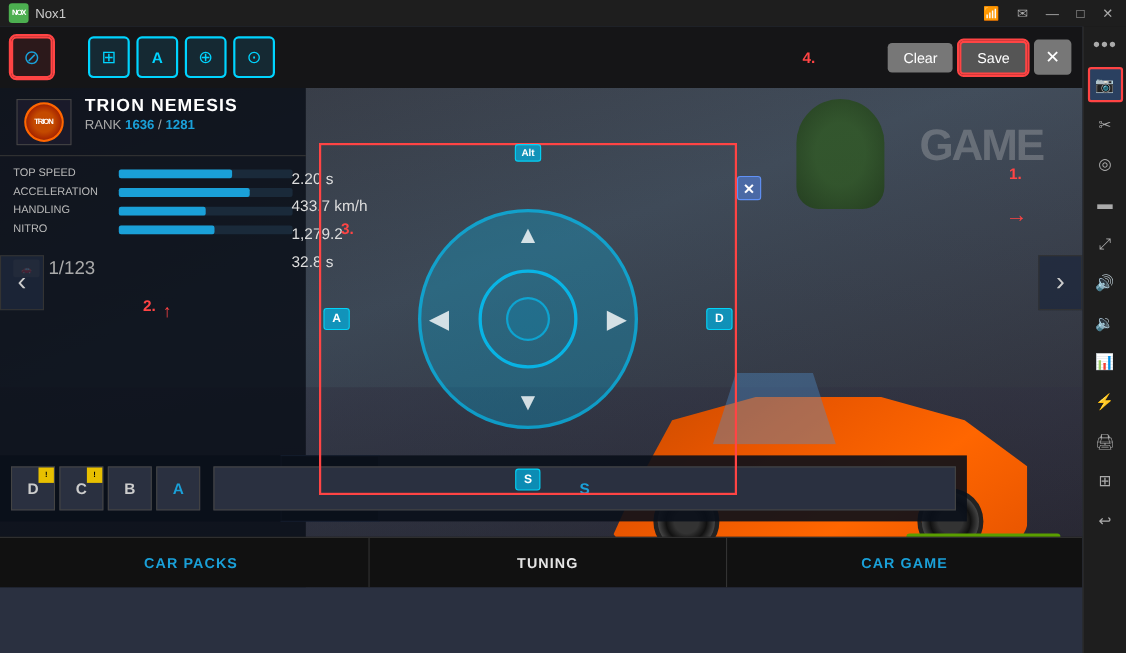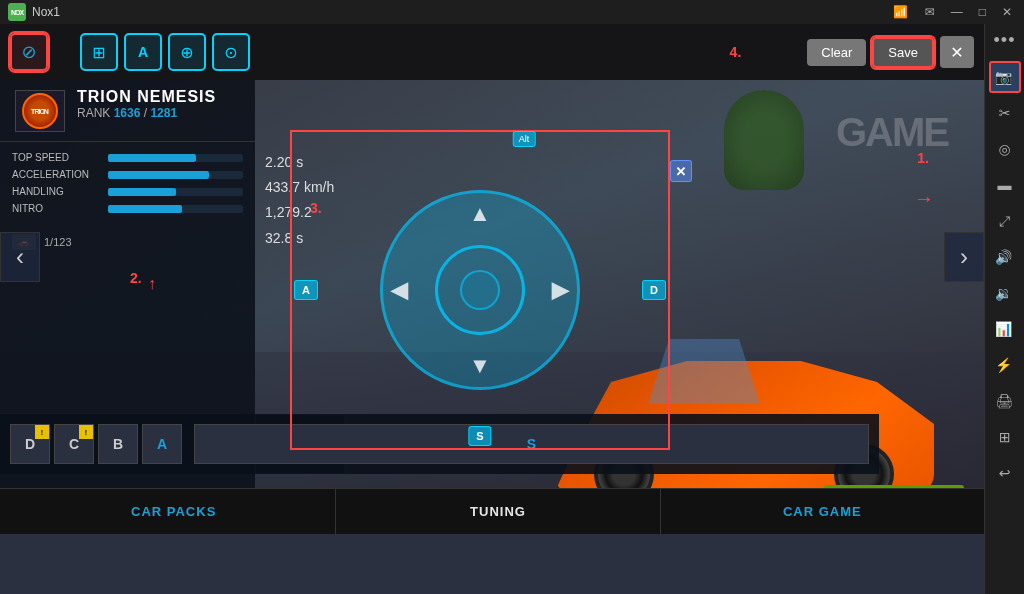--- a/index.html
+++ b/index.html
@@ -163,21 +163,21 @@
       background: radial-gradient(circle, #333 30%, #111 50%, #444 70%, #111 100%);
       border-radius: 50%;
       border: 4px solid #222;
     }
 
     
     .left-panel {
       position: absolute;
       top: 0;
       left: 0;
-      width: 255px;
+      width: 278px;
       height: 100%;
       background: rgba(10,15,25,0.85);
     }
 
     
     .car-header {
       padding: 8px 12px;
       border-bottom: 1px solid #333;
     }
     .car-logo { width: 55px; height: 45px; display: flex; align-items: center; justify-content: center; float: left; margin-right: 10px; }
@@ -219,21 +219,21 @@
     }
 
     
     .car-count-row {
       display: flex;
       align-items: center;
       gap: 8px;
       padding: 4px 12px 8px;
     }
     .car-count-icon { width: 24px; height: 16px; background: #333; border-radius: 2px; display: flex; align-items: center; justify-content: center; color: #aaa; font-size: 8px; }
-    .car-count-text { color: #aaa; font-size: 11px; }
+    .car-count-text { color: #aaa; font-size: 17px; }
 
     
     .class-buttons {
       position: absolute;
       bottom: 0;
       left: 0;
       right: 105px;
       height: 60px;
       background: rgba(10,15,25,0.9);
       display: flex;
@@ -422,25 +422,24 @@
       padding: 3px 7px;
       border-radius: 3px;
       cursor: pointer;
     }
     .key-btn-small {
       position: absolute;
       background: rgba(0,180,230,0.7);
       border: 1px solid rgba(0,220,255,0.9);
       color: white;
       font-size: 9px;
-      font-weight: normal;
+      font-weight: bold;
       padding: 2px 5px;
       border-radius: 3px;
       cursor: pointer;
-      margin-left: 44px;
     }
     .key-x {
       position: absolute;
       background: rgba(80,120,200,0.7);
       border: 1px solid rgba(100,150,255,0.9);
       color: white;
       font-size: 13px;
       font-weight: bold;
       width: 22px;
       height: 22px;

